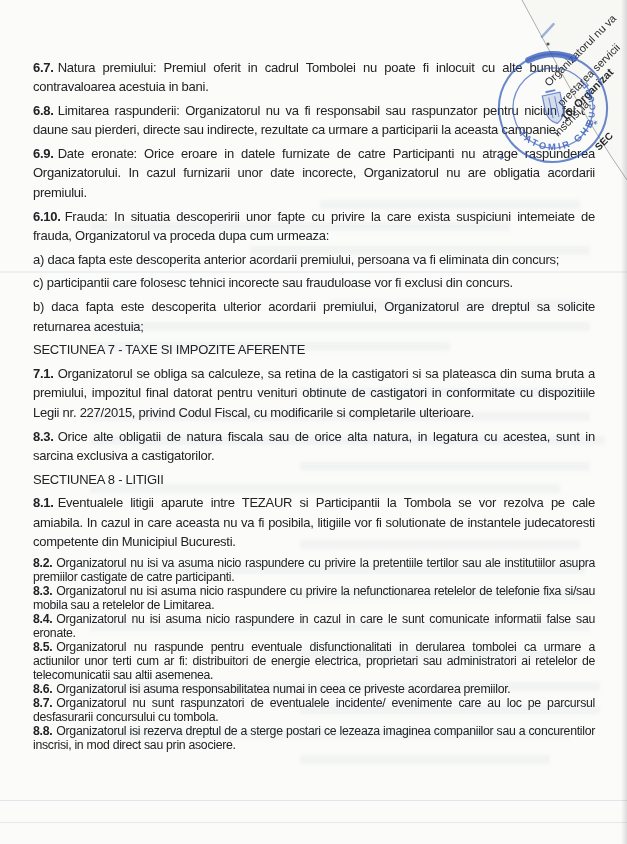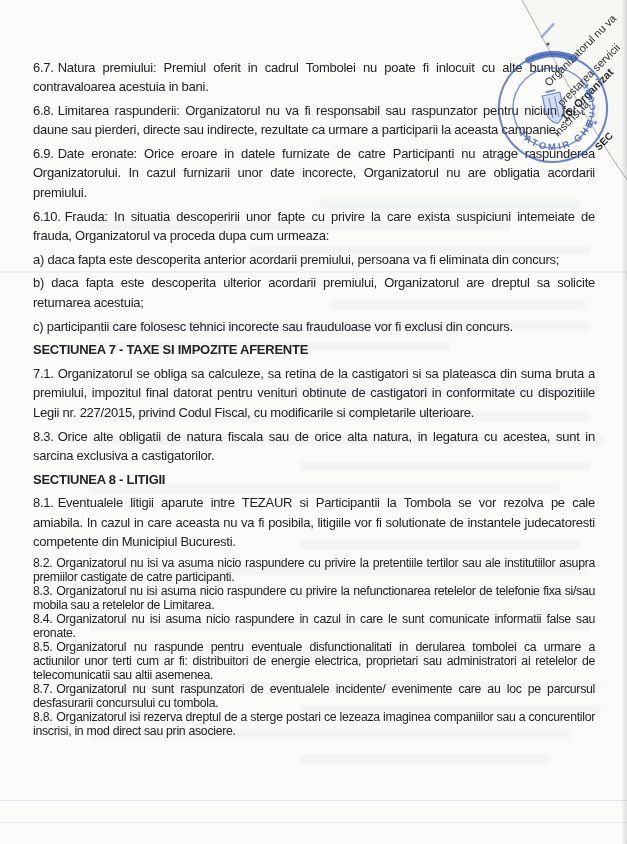--- a/index.html
+++ b/index.html
@@ -3,23 +3,23 @@
 <meta charset="utf-8">
 <style>
   html,body{margin:0;padding:0;background:#e9e9e7;}
   .page{
     position:relative;width:627px;height:844px;margin:0 auto;
     background:#fbfbf9;overflow:hidden;
     font-family:"Liberation Sans",sans-serif;color:#212326;
   }
   .content{position:absolute;top:58px;left:33px;width:562px;z-index:2;}
   .blockA p{font-size:13px;line-height:19.3px;margin:0 0 4.5px;text-align:justify;letter-spacing:-0.25px;}
-  .blockA p.heading{font-weight:bold;margin:4px 0 4.5px;text-align:left;}
+  .blockA p.heading{font-weight:normal;margin:4px 0 4.5px;text-align:left;}
   .blockB p{font-size:12.3px;line-height:14px;margin:0;text-align:justify;letter-spacing:-0.3px;}
-  .num{font-weight:normal;margin-right:4px;}
+  .num{font-weight:bold;margin-right:4px;}
   .num:empty{display:none;}
   
   .ghost{position:absolute;height:9px;background:rgba(140,155,175,0.08);filter:blur(1.5px);border-radius:2px;z-index:1;}
   .scanband{position:absolute;left:0;width:100%;z-index:1;}
   .edge-right{position:absolute;top:0;right:0;width:6px;height:100%;z-index:4;
     background:linear-gradient(to right,rgba(90,95,100,0) 0%,rgba(90,95,100,0.20) 100%);}
   .overlay{position:absolute;left:0;top:0;z-index:3;pointer-events:none;}
 </style>
 </head>
 <body>
@@ -53,33 +53,34 @@
   <div class="scanband" style="top:800px;height:1px;background:rgba(190,200,218,0.45)"></div>
   <div class="scanband" style="top:822px;height:1px;background:rgba(190,200,218,0.35)"></div>
 
   <div class="content">
     <div class="blockA">
       <p><span class="num">6.7.</span><span>Natura premiului: Premiul oferit in cadrul Tombolei nu poate fi inlocuit cu alte bunuri, sau contravaloarea acestuia in bani.</span></p>
       <p><span class="num">6.8.</span><span>Limitarea raspunderii: Organizatorul nu va fi responsabil sau raspunzator pentru niciun fel de daune sau pierderi, directe sau indirecte, rezultate ca urmare a participarii la aceasta campanie.</span></p>
       <p><span class="num">6.9.</span><span>Date eronate: Orice eroare in datele furnizate de catre Participanti nu atrage raspunderea Organizatorului. In cazul furnizarii unor date incorecte, Organizatorul nu are obligatia acordarii premiului.</span></p>
       <p><span class="num">6.10.</span><span>Frauda: In situatia descoperirii unor fapte cu privire la care exista suspiciuni intemeiate de frauda, Organizatorul va proceda dupa cum urmeaza:</span></p>
       <p><span>a) daca fapta este descoperita anterior acordarii premiului, persoana va fi eliminata din concurs;</span></p>
+      <p><span>c) participantii care folosesc tehnici incorecte sau frauduloase vor fi exclusi din concurs.</span></p>
       <p><span>b) daca fapta este descoperita ulterior acordarii premiului, Organizatorul are dreptul sa solicite returnarea acestuia;</span></p>
-      <p><span>c) participantii care folosesc tehnici incorecte sau frauduloase vor fi exclusi din concurs.</span></p>
       <p class="heading"><span>SECTIUNEA 7 - TAXE SI IMPOZITE AFERENTE</span></p>
       <p><span class="num">7.1.</span><span>Organizatorul se obliga sa calculeze, sa retina de la castigatori si sa plateasca din suma bruta a premiului, impozitul final datorat pentru venituri obtinute de castigatori in conformitate cu dispozitiile Legii nr. 227/2015, privind Codul Fiscal, cu modificarile si completarile ulterioare.</span></p>
       <p><span class="num">8.3.</span><span>Orice alte obligatii de natura fiscala sau de orice alta natura, in legatura cu acestea, sunt in sarcina exclusiva a castigatorilor.</span></p>
       <p class="heading"><span>SECTIUNEA 8 - LITIGII</span></p>
       <p><span class="num">8.1.</span><span>Eventualele litigii aparute intre TEZAUR si Participantii la Tombola se vor rezolva pe cale amiabila. In cazul in care aceasta nu va fi posibila, litigiile vor fi solutionate de instantele judecatoresti competente din Municipiul Bucuresti.</span></p>
     </div>
     <div class="blockB">
       <p><span class="num">8.2.</span><span>Organizatorul nu isi va asuma nicio raspundere cu privire la pretentiile tertilor sau ale institutiilor asupra premiilor castigate de catre participanti.</span></p>
       <p><span class="num">8.3.</span><span>Organizatorul nu isi asuma nicio raspundere cu privire la nefunctionarea retelelor de telefonie fixa si/sau mobila sau a retelelor de Limitarea.</span></p>
       <p><span class="num">8.4.</span><span>Organizatorul nu isi asuma nicio raspundere in cazul in care le sunt comunicate informatii false sau eronate.</span></p>
       <p><span class="num">8.5.</span><span>Organizatorul nu raspunde pentru eventuale disfunctionalitati in derularea tombolei ca urmare a actiunilor unor terti cum ar fi: distribuitori de energie electrica, proprietari sau administratori ai retelelor de telecomunicatii sau altii asemenea.</span></p>
+      <p><span class="num">8.6.</span><span>Organizatorul isi asuma responsabilitatea numai in ceea ce priveste acordarea premiilor.</span></p>
       <p><span class="num">8.7.</span><span>Organizatorul nu sunt raspunzatori de eventualele incidente/ evenimente care au loc pe parcursul desfasurarii concursului cu tombola.</span></p>
       <p><span class="num">8.8.</span><span>Organizatorul isi rezerva dreptul de a sterge postari ce lezeaza imaginea companiilor sau a concurentilor inscrisi, in mod direct sau prin asociere.</span></p>
     </div>
   </div>
 
   <svg class="overlay" width="627" height="844" viewBox="0 0 627 844">
 
     <g>
       <path d="M522 0 L627 0 L627 180 C585 120 552 55 522 0 Z" fill="#f7f7f4"></path>
       <path d="M522 0 C552 55 585 120 627 180" fill="none" stroke="#9b9b97" stroke-width="0.9" opacity="0.9"></path>

